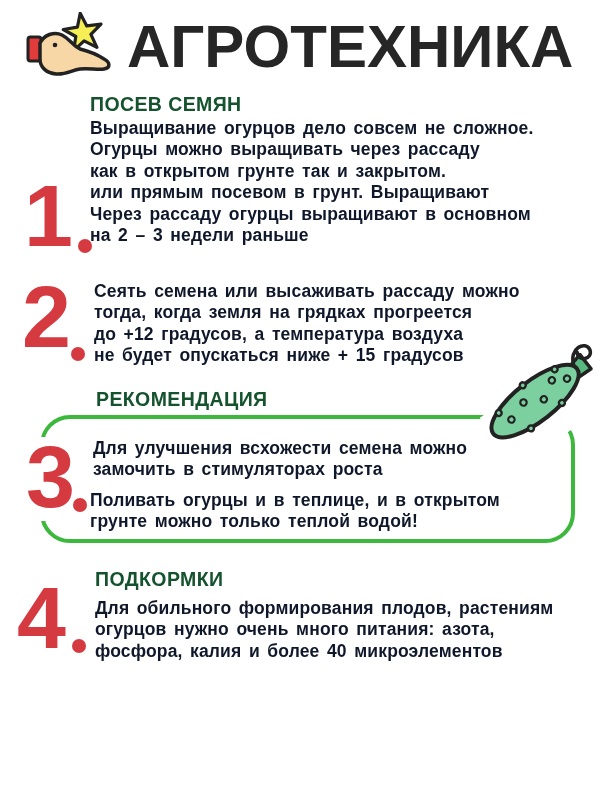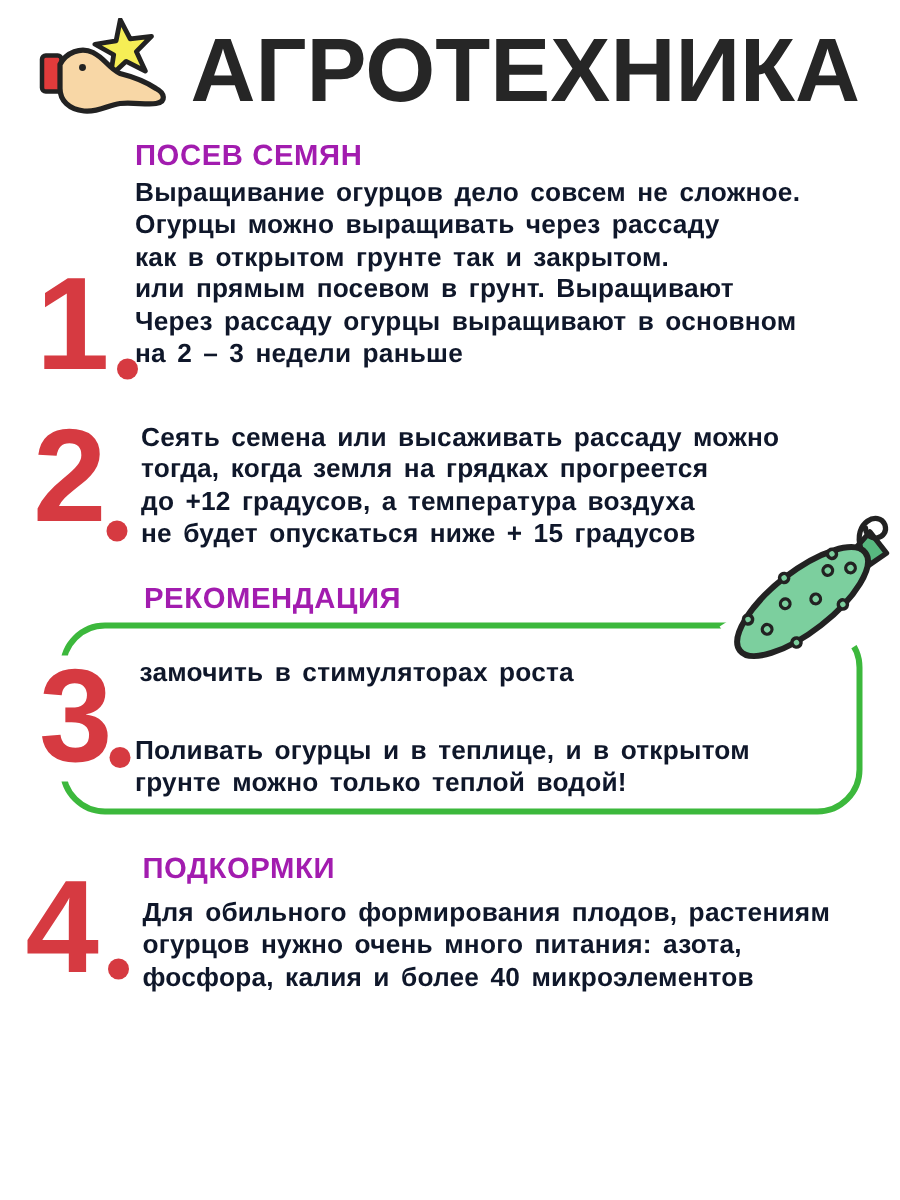--- a/index.html
+++ b/index.html
@@ -7,21 +7,21 @@
     position:relative;width:600px;height:800px;background:#ffffff;overflow:hidden;
     font-family:"Liberation Sans","DejaVu Sans",sans-serif;color:#1f1f1f;
   }
   .abs{position:absolute;}
   .title{
     left:127px;top:17px;font-size:60px;font-weight:700;line-height:1;
     color:#262626;letter-spacing:0px;white-space:nowrap;text-align:right;
   }
   .h{
     font-size:19.5px;font-weight:700;letter-spacing:0.4px;line-height:24px;
-    color:#a21caf;white-space:nowrap;
+    color:#14532d;white-space:nowrap;
   }
   .body-text{
     font-size:17.5px;font-weight:600;line-height:21.4px;letter-spacing:0.15px;
     word-spacing:2.5px;color:#0f172a;white-space:nowrap;
   }
   .num{
     font-size:88px;font-weight:700;line-height:88px;color:#d63a41;
   }
   .numdot{
     width:14px;height:14px;border-radius:50%;background:#d63a41;
@@ -71,20 +71,21 @@
 
   <div class="abs h" style="left:96px;top:387px">РЕКОМЕНДАЦИЯ</div>
   <div class="abs rec-box"></div>
 
   <div class="abs patch p3"></div>
   <div class="abs patch pcuke"></div>
 
   <div class="abs num" style="left:26px;top:433px">3</div>
   <div class="abs numdot" style="left:73px;top:498px"></div>
   <div class="abs body-text" style="left:93px;top:438px">
+    <div>Для улучшения всхожести семена можно</div>
     <div>замочить в стимуляторах роста</div>
   </div>
   <div class="abs body-text" style="left:90px;top:490px">
     <div>Поливать огурцы и в теплице, и в открытом</div>
     <div>грунте можно только теплой водой!</div>
   </div>
 
   <svg class="abs" style="left:474px;top:336px" width="130" height="122" viewBox="0 0 130 122">
     <g transform="rotate(-38 65 62)">
       <path d="M108,56 L124,53 L124,71 L108,70 Z" fill="#57b97f" stroke="#222222" stroke-width="3.5" stroke-linejoin="round"></path>

